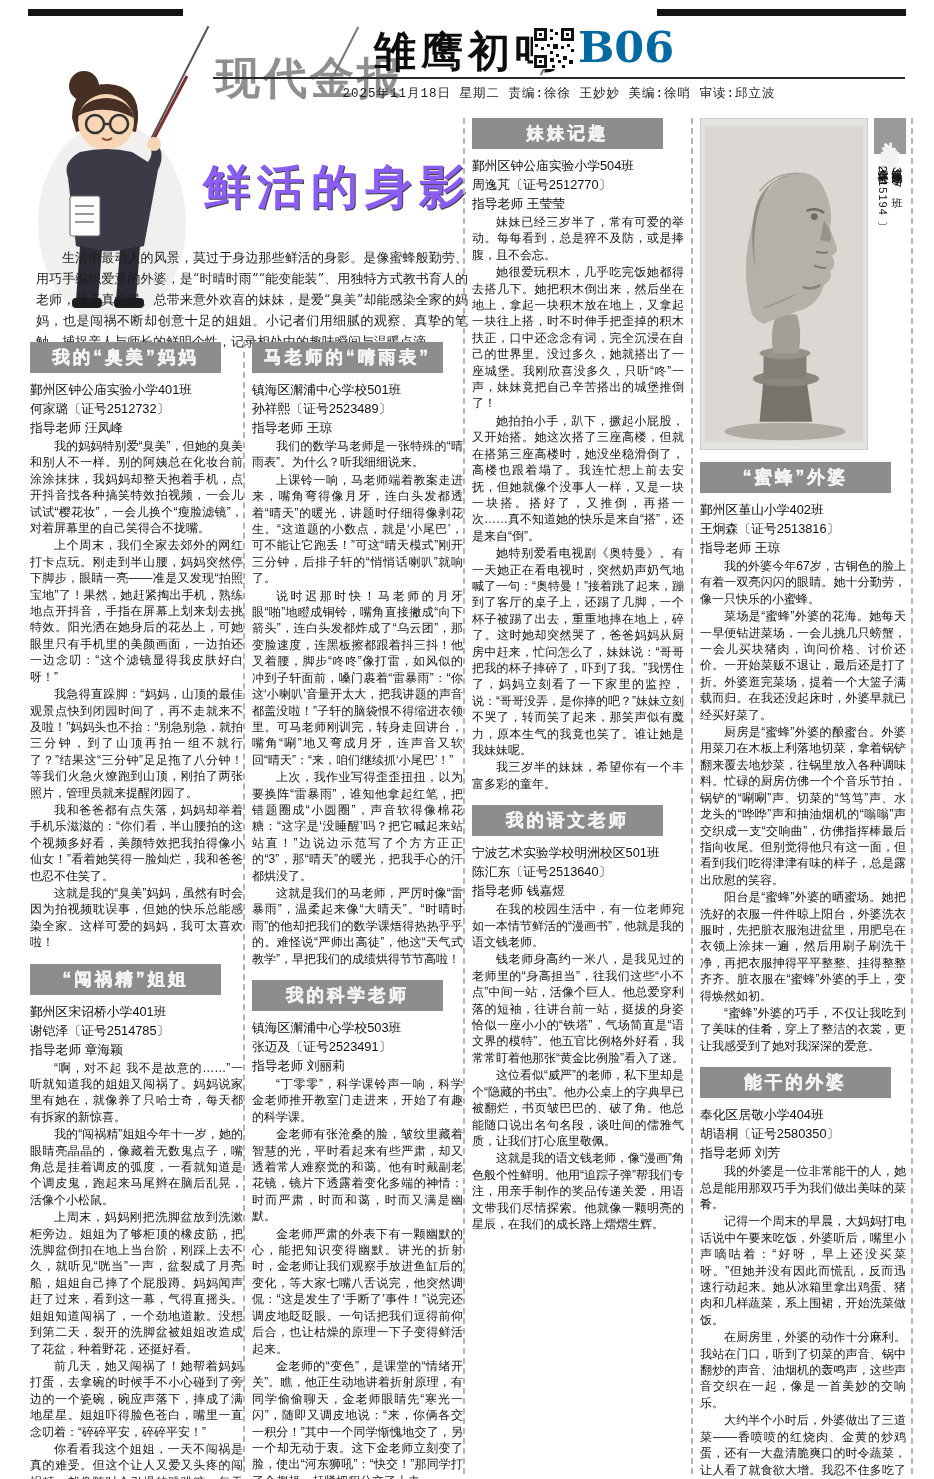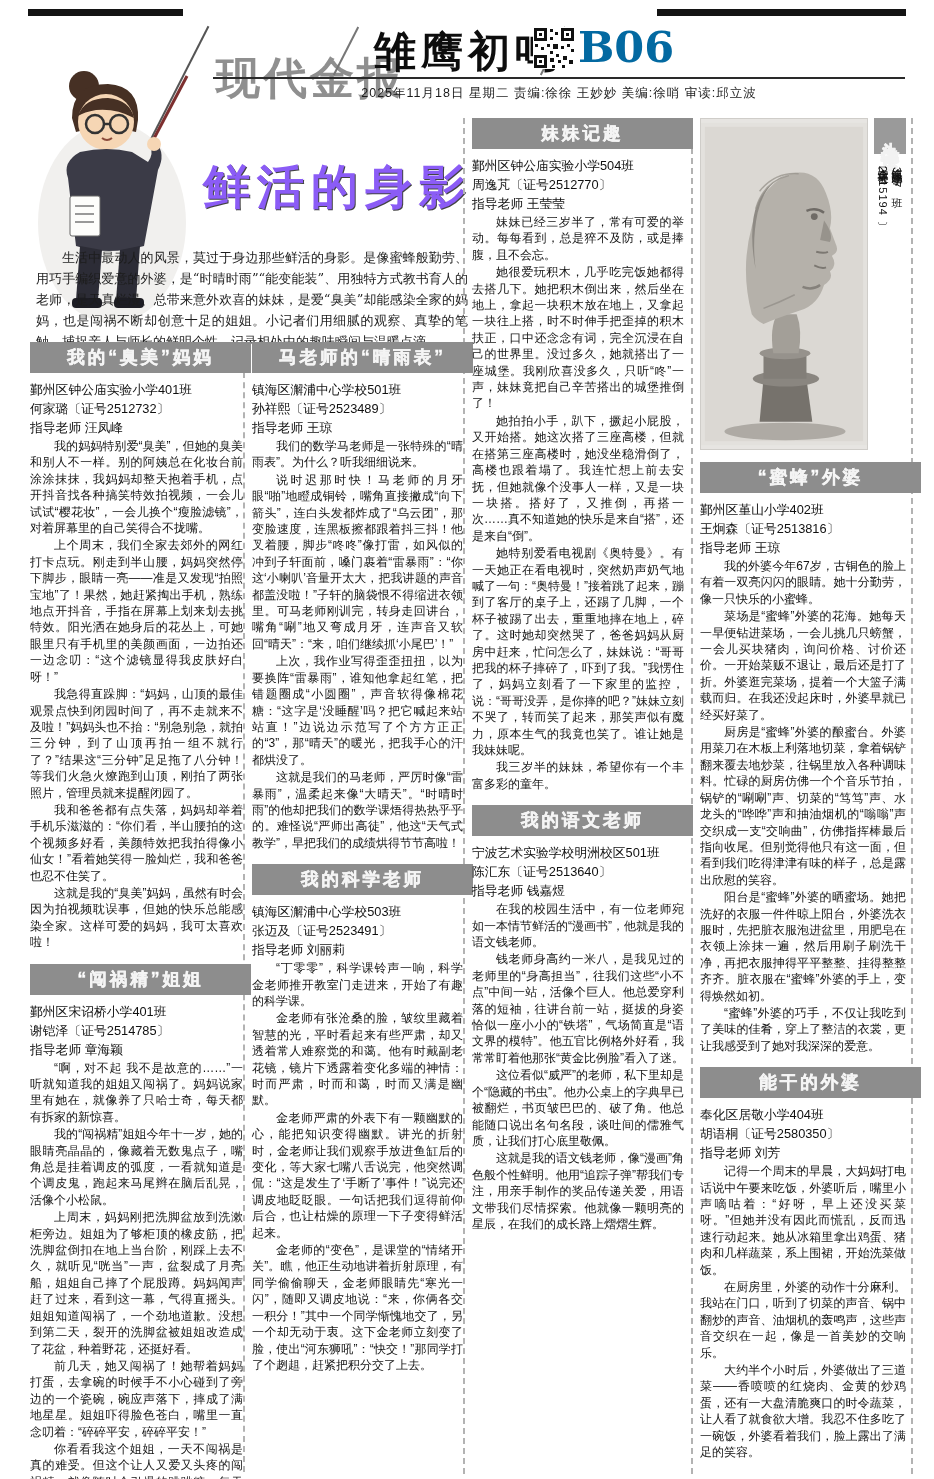--- a/index.html
+++ b/index.html
@@ -5,31 +5,31 @@
   html,body{margin:0;padding:0;background:#e9e9e9;}
   #page{position:relative;width:934px;height:1479px;background:#fff;overflow:hidden;
         font-family:"Liberation Sans","DejaVu Sans",sans-serif;color:#161616;}
   .abs{position:absolute;}
   .topbar{position:absolute;top:9px;height:7px;background:#141414;}
   .paper-name{position:absolute;left:216px;top:49px;font-size:44px;font-weight:bold;color:#8f8f8f;letter-spacing:3px;}
   .section-name{position:absolute;left:374px;top:24px;font-size:42px;font-weight:900;color:#0d0d0d;letter-spacing:5px;}
   .page-no{position:absolute;left:578px;top:22px;font-size:43px;font-weight:bold;color:#0369a1;font-family:"DejaVu Serif","Liberation Serif",serif;}
   .slash{position:absolute;width:2px;background:#777;transform:rotate(27deg);}
   .mast-rule{position:absolute;left:213px;top:77px;width:692px;height:2px;background:#2a2a2a;}
-  .date-line{position:absolute;left:213px;top:85px;width:692px;text-align:center;font-size:12.5px;color:#1c1c1c;letter-spacing:1px;}
+  .date-line{position:absolute;left:213px;top:85px;width:692px;text-align:center;font-size:12.5px;color:#1c1c1c;letter-spacing:1px;font-family:Liberation Mono, monospace;}
   .diag{position:absolute;left:148px;top:12px;width:2px;height:262px;background:#555;transform:rotate(27deg);}
   .feature-title{position:absolute;left:203px;top:156px;font-size:47px;font-weight:900;letter-spacing:7px;color:#8b5cf6;
                  font-family:"DejaVu Sans","Liberation Sans",sans-serif;text-shadow:1px 1px 0 #444;}
   .intro{position:absolute;left:36px;top:247px;width:432px;font-size:13px;line-height:21px;text-indent:2em;
          font-family:"DejaVu Serif","Liberation Serif",serif;color:#1d1d1d;text-align:justify;}
   .vsep{position:absolute;width:0;border-left:2px dashed #b3b3b3;}
   .col{position:absolute;}
   .article{margin-bottom:13px;}
   .hbar{width:191px;background:#8d8d8d;color:#fff;font-weight:bold;font-size:17.5px;letter-spacing:3px;
-        text-align:center;padding:3px 15px 4px;margin-bottom:7px;-webkit-text-stroke:.4px #f4f4f4;}
+        text-align:center;padding:3px 0 4px;margin-bottom:7px;-webkit-text-stroke:.4px #f4f4f4;}
   .byline{font-size:12.8px;line-height:19px;color:#101010;}
   .article p{margin:1px 0;font-size:12px;line-height:16.4px;text-align:justify;text-indent:2em;color:#141414;}
   .portrait-wrap{display:flex;gap:6px;margin-bottom:12px;}
   .portrait-img{width:170px;height:330px;background:#e7e5e2;border:1px solid #cfcdc9;}
   .portrait-rail{display:flex;flex-direction:column;align-items:center;}
   .vtitle{writing-mode:vertical-rl;background:#9a9a9a;color:#fff;font-size:19px;font-weight:bold;
           letter-spacing:5px;padding:8px 3px;-webkit-text-stroke:.4px #f2f2f2;}
   .vbyline{writing-mode:vertical-rl;font-size:11px;margin-top:6px;line-height:14px;color:#111;letter-spacing:1px;}
 </style>
 </head>
@@ -138,20 +138,21 @@
         <p>你看看我这个姐姐，一天不闯祸是真的难受。但这个让人又爱又头疼的闯祸精，就像随时会引爆的跳跳糖，每天都能让我们的生活“噼里啪啦”，充满了惊喜。</p>
       </section>
     </div>
   <div class="col" style="left:252px;top:342px;width:211px;">
       <section class="article">
         <div class="hbar">马老师的“晴雨表”</div>
         <div class="byline">镇海区澥浦中心学校501班</div>
         <div class="byline">孙祥熙〔证号2523489〕</div>
         <div class="byline">指导老师 王琼</div>
         <p>我们的数学马老师是一张特殊的“晴雨表”。为什么？听我细细说来。</p>
+        <p>上课铃一响，马老师端着教案走进来，嘴角弯得像月牙，连白头发都透着“晴天”的暖光，讲题时仔细得像剥花生。“这道题的小数点，就是‘小尾巴’，可不能让它跑丢！”可这“晴天模式”刚开三分钟，后排子轩的“悄悄话喇叭”就响了。</p>
         <p>说时迟那时快！马老师的月牙眼“啪”地瞪成铜铃，嘴角直接撇成“向下箭头”，连白头发都炸成了“乌云团”，那变脸速度，连黑板擦都跟着抖三抖！他叉着腰，脚步“咚咚”像打雷，如风似的冲到子轩面前，嗓门裹着“雷暴雨”：“你这‘小喇叭’音量开太大，把我讲题的声音都盖没啦！”子轩的脑袋恨不得缩进衣领里。可马老师刚训完，转身走回讲台，嘴角“唰”地又弯成月牙，连声音又软回“晴天”：“来，咱们继续抓‘小尾巴’！”</p>
         <p>上次，我作业写得歪歪扭扭，以为要换阵“雷暴雨”，谁知他拿起红笔，把错题圈成“小圆圈”，声音软得像棉花糖：“这字是‘没睡醒’吗？把它喊起来站站直！”边说边示范写了个方方正正的“3”，那“晴天”的暖光，把我手心的汗都烘没了。</p>
         <p>这就是我们的马老师，严厉时像“雷暴雨”，温柔起来像“大晴天”。“时晴时雨”的他却把我们的数学课焐得热热乎乎的。难怪说“严师出高徒”，他这“天气式教学”，早把我们的成绩烘得节节高啦！</p>
       </section>
       <section class="article">
         <div class="hbar">我的科学老师</div>
         <div class="byline">镇海区澥浦中心学校503班</div>
         <div class="byline">张迈及〔证号2523491〕</div>
         <div class="byline">指导老师 刘丽莉</div>
         <p>“丁零零”，科学课铃声一响，科学金老师推开教室门走进来，开始了有趣的科学课。</p>
@@ -223,18 +224,19 @@
         <p>菜场是“蜜蜂”外婆的花海。她每天一早便钻进菜场，一会儿挑几只螃蟹，一会儿买块猪肉，询问价格、讨价还价。一开始菜贩不退让，最后还是打了折。外婆逛完菜场，提着一个大篮子满载而归。在我还没起床时，外婆早就已经买好菜了。</p>
         <p>厨房是“蜜蜂”外婆的酿蜜台。外婆用菜刀在木板上利落地切菜，拿着锅铲翻来覆去地炒菜，往锅里放入各种调味料。忙碌的厨房仿佛一个个音乐节拍，锅铲的“唰唰”声、切菜的“笃笃”声、水龙头的“哗哗”声和抽油烟机的“嗡嗡”声交织成一支“交响曲”，仿佛指挥棒最后指向收尾。但别觉得他只有这一面，但看到我们吃得津津有味的样子，总是露出欣慰的笑容。</p>
         <p>阳台是“蜜蜂”外婆的晒蜜场。她把洗好的衣服一件件晾上阳台，外婆洗衣服时，先把脏衣服泡进盆里，用肥皂在衣领上涂抹一遍，然后用刷子刷洗干净，再把衣服抻得平平整整、挂得整整齐齐。脏衣服在“蜜蜂”外婆的手上，变得焕然如初。</p>
         <p>“蜜蜂”外婆的巧手，不仅让我吃到了美味的佳肴，穿上了整洁的衣裳，更让我感受到了她对我深深的爱意。</p>
       </section>
       <section class="article">
         <div class="hbar">能干的外婆</div>
         <div class="byline">奉化区居敬小学404班</div>
         <div class="byline">胡语桐〔证号2580350〕</div>
         <div class="byline">指导老师 刘芳</div>
+        <p>我的外婆是一位非常能干的人，她总是能用那双巧手为我们做出美味的菜肴。</p>
         <p>记得一个周末的早晨，大妈妈打电话说中午要来吃饭，外婆听后，嘴里小声嘀咕着：“好呀，早上还没买菜呀。”但她并没有因此而慌乱，反而迅速行动起来。她从冰箱里拿出鸡蛋、猪肉和几样蔬菜，系上围裙，开始洗菜做饭。</p>
         <p>在厨房里，外婆的动作十分麻利。我站在门口，听到了切菜的声音、锅中翻炒的声音、油烟机的轰鸣声，这些声音交织在一起，像是一首美妙的交响乐。</p>
         <p>大约半个小时后，外婆做出了三道菜——香喷喷的红烧肉、金黄的炒鸡蛋，还有一大盘清脆爽口的时令蔬菜，让人看了就食欲大增。我忍不住多吃了一碗饭，外婆看着我们，脸上露出了满足的笑容。</p>
       </section>
     </div>
 </div>
 
 </body></html>

